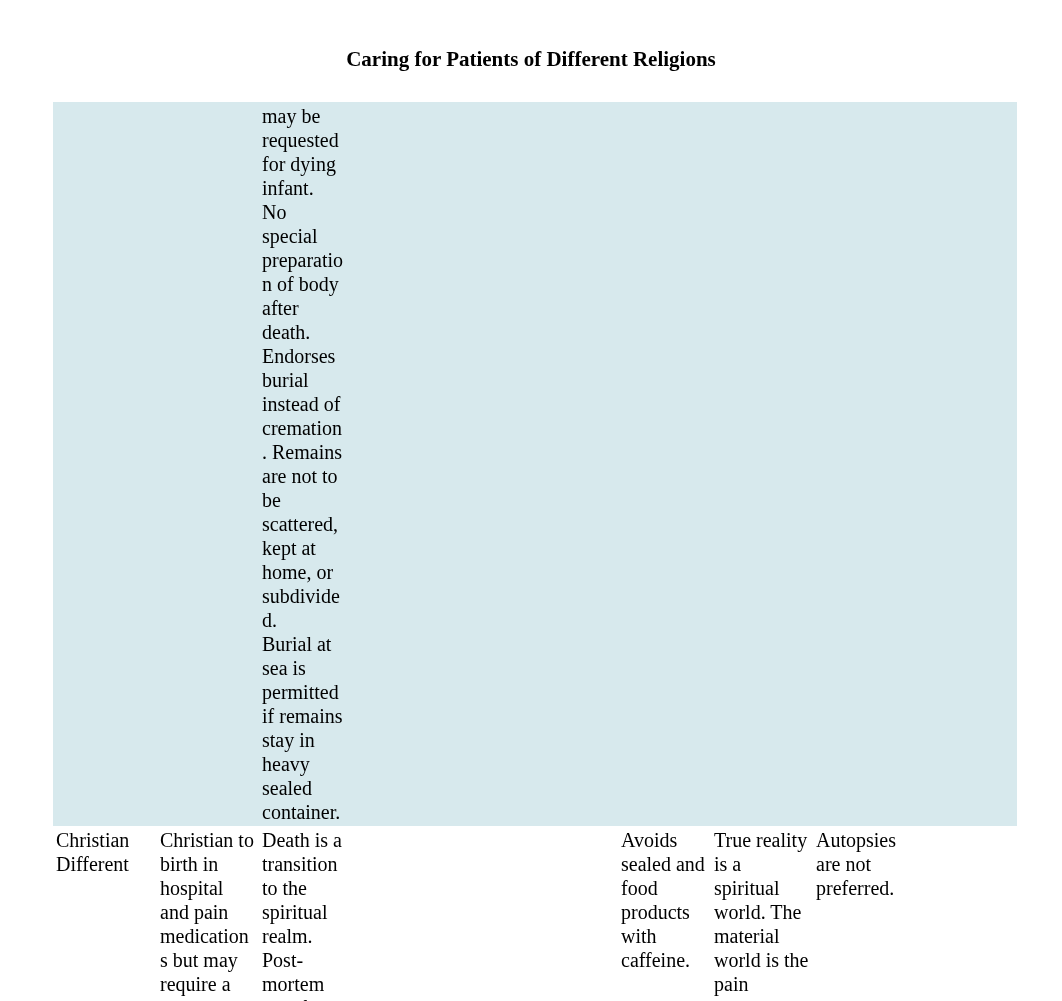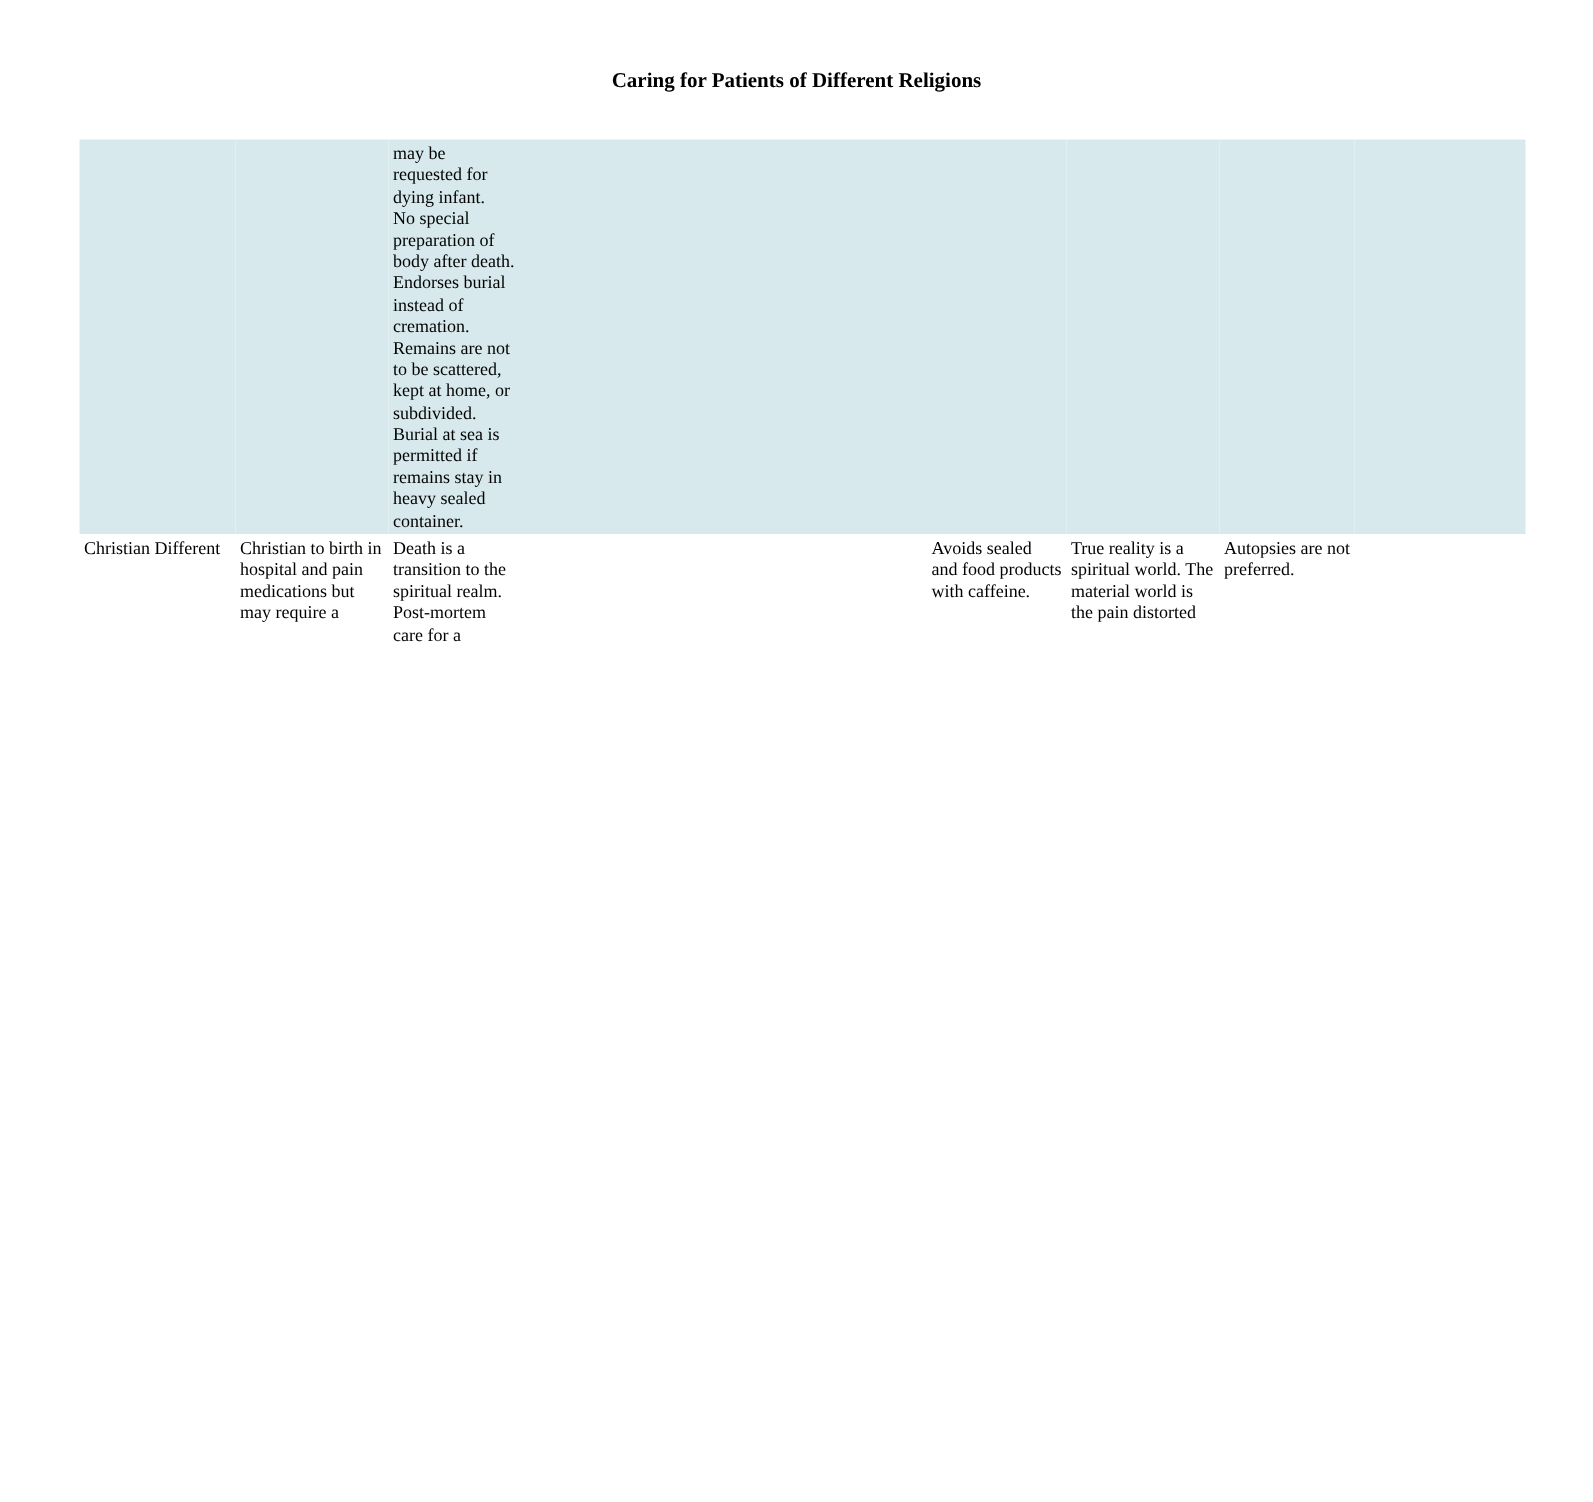--- a/index.html
+++ b/index.html
@@ -10,34 +10,34 @@
     body {
       font-family: "Times New Roman", Times, serif;
       background: #ffffff;
       width: 1062px;
       height: 1001px;
       position: relative;
     }
     .page-title {
       text-align: center;
       font-weight: bold;
-      font-size: 14px;
+      font-size: 21px;
       padding-top: 47px;
       padding-bottom: 30px;
       color: #000;
     }
     .doc-table {
       border-collapse: collapse;
       margin-left: 53px;
       width: 964px;
       table-layout: fixed;
     }
     .doc-table td {
       vertical-align: top;
-      font-size: 12px;
+      font-size: 20px;
       line-height: 1.2;
       color: #000;
       padding: 2px 3px;
       word-wrap: break-word;
     }
     .row-shaded td {
       background: #d7e9ed;
     }
     .row-plain td {
       background: #ffffff;

